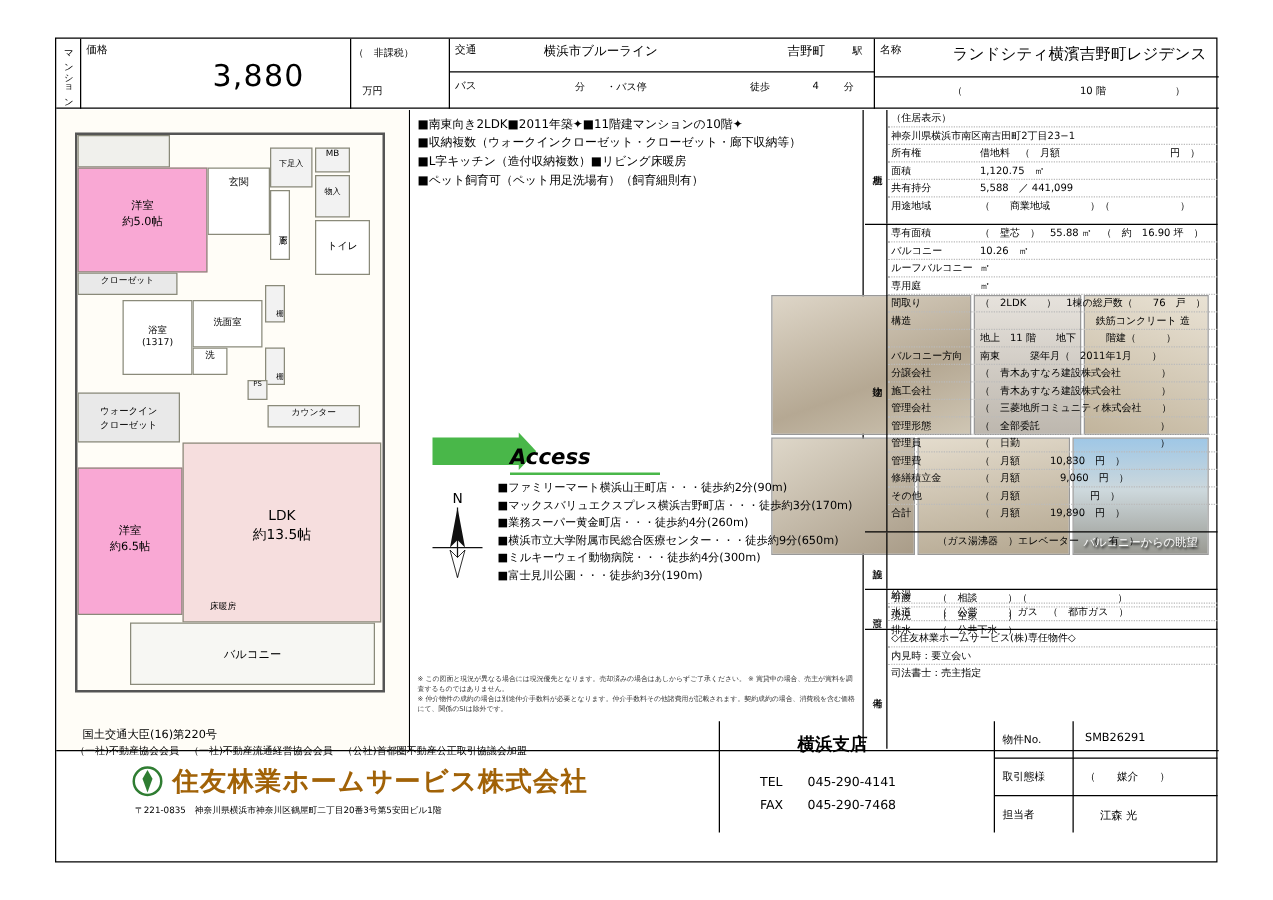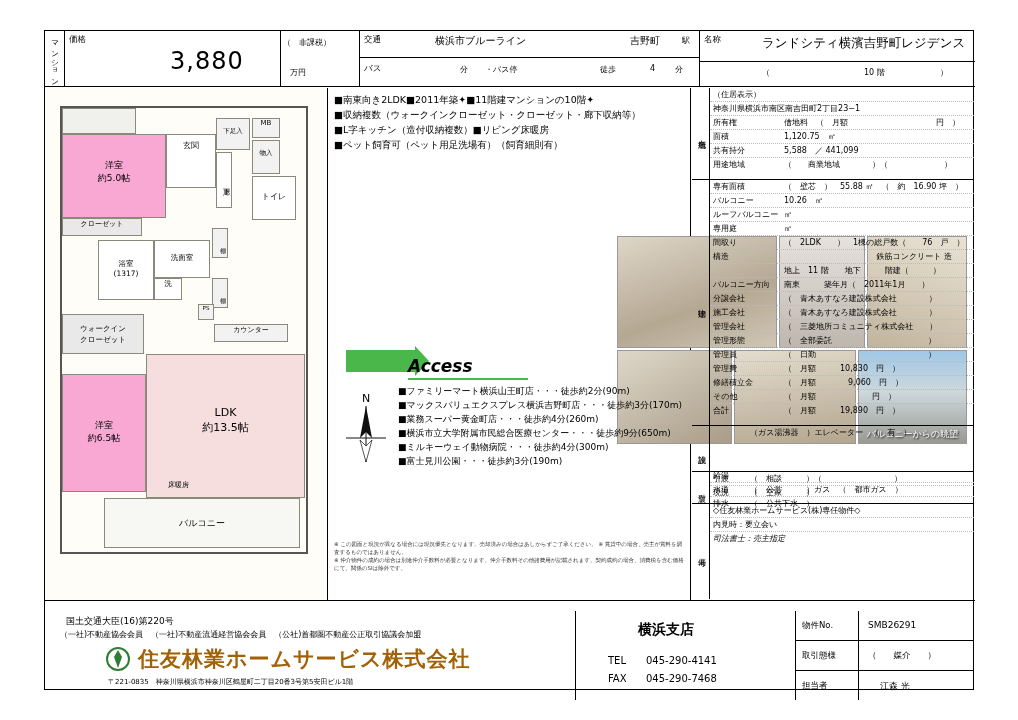--- a/index.html
+++ b/index.html
@@ -66,21 +66,21 @@
     writing-mode:vertical-rl; text-orientation:upright;
     font-size:8px; display:flex; align-items:center; justify-content:center;
   }
   .rbody { flex:1; }
   .line { display:flex; font-size:8px; line-height:13px; border-bottom:1px dotted #bbb; }
   .line:last-child{ border-bottom:none; }
   .k { width:74px; padding-left:3px; }
   .v { flex:1; }
 
   
-  .foot { position:absolute; left:1px; top:580px; width:928px; height:89px; }
+  .foot { position:absolute; left:1px; top:546px; width:928px; height:89px; }
   .foot-l { position:absolute; left:0; top:0; width:530px; height:89px; border-right:1px solid #000; }
   .foot-m { position:absolute; left:530px; top:0; width:220px; height:89px; border-right:1px solid #000; }
   .foot-r { position:absolute; left:750px; top:0; width:178px; height:89px; }
   .logo-green { color:#a16207; font-weight:bold; font-size:21px; letter-spacing:1px; }
 </style>
 </head>
 <body>
 
 <div class="sheet">
 
@@ -340,21 +340,21 @@
     <div class="rrow" style="height:95px;border-bottom:none;">
       <div class="rlabel">備考</div>
       <div class="rbody">
         <div class="line">
             <div class="v" style="padding-left:3px;">◇住友林業ホームサービス(株)専任物件◇</div>
           </div>
         <div class="line">
             <div class="v" style="padding-left:3px;">内見時：要立会い</div>
           </div>
         <div class="line">
-            <div class="v" style="padding-left:3px;font-style:italic;">司法書士：売主指定</div>
+            <div class="v" style="padding-left:3px;">司法書士：売主指定</div>
           </div>
       </div>
     </div>
   </div>
 
   <div style="position:absolute;left:0;top:569px;width:930px;height:1px;background:#000;"></div>
   <div class="foot">
     <div class="foot-l">
       <div style="position:absolute;left:20px;top:4px;font-size:9px;">国土交通大臣(16)第220号</div>
       <div style="position:absolute;left:14px;top:18px;font-size:8px;">（一社)不動産協会会員　（一社)不動産流通経営協会会員　（公社)首都圏不動産公正取引協議会加盟</div>

